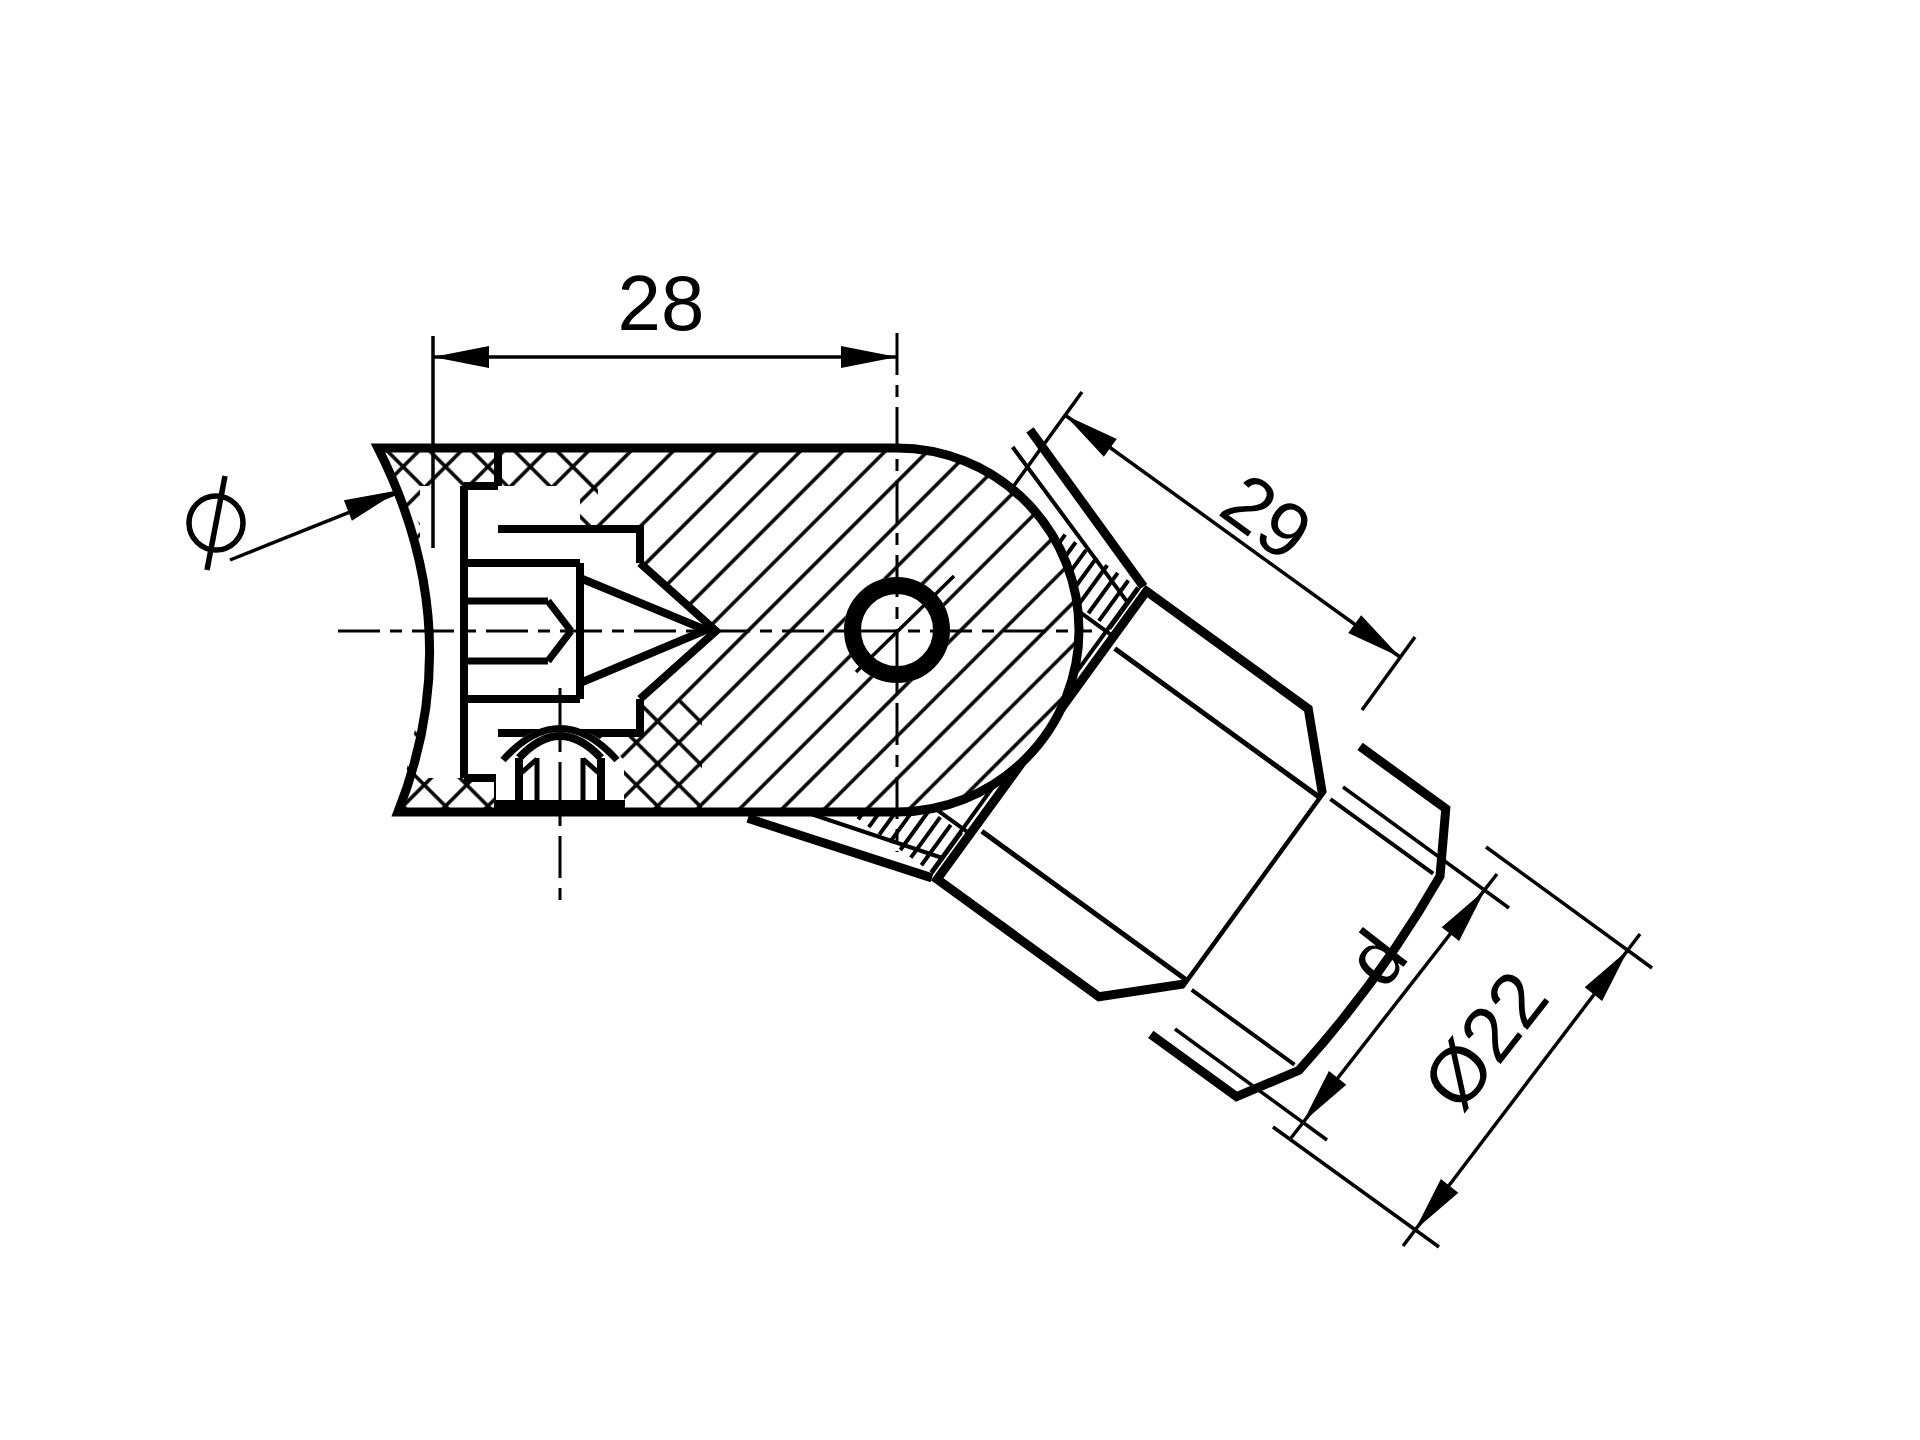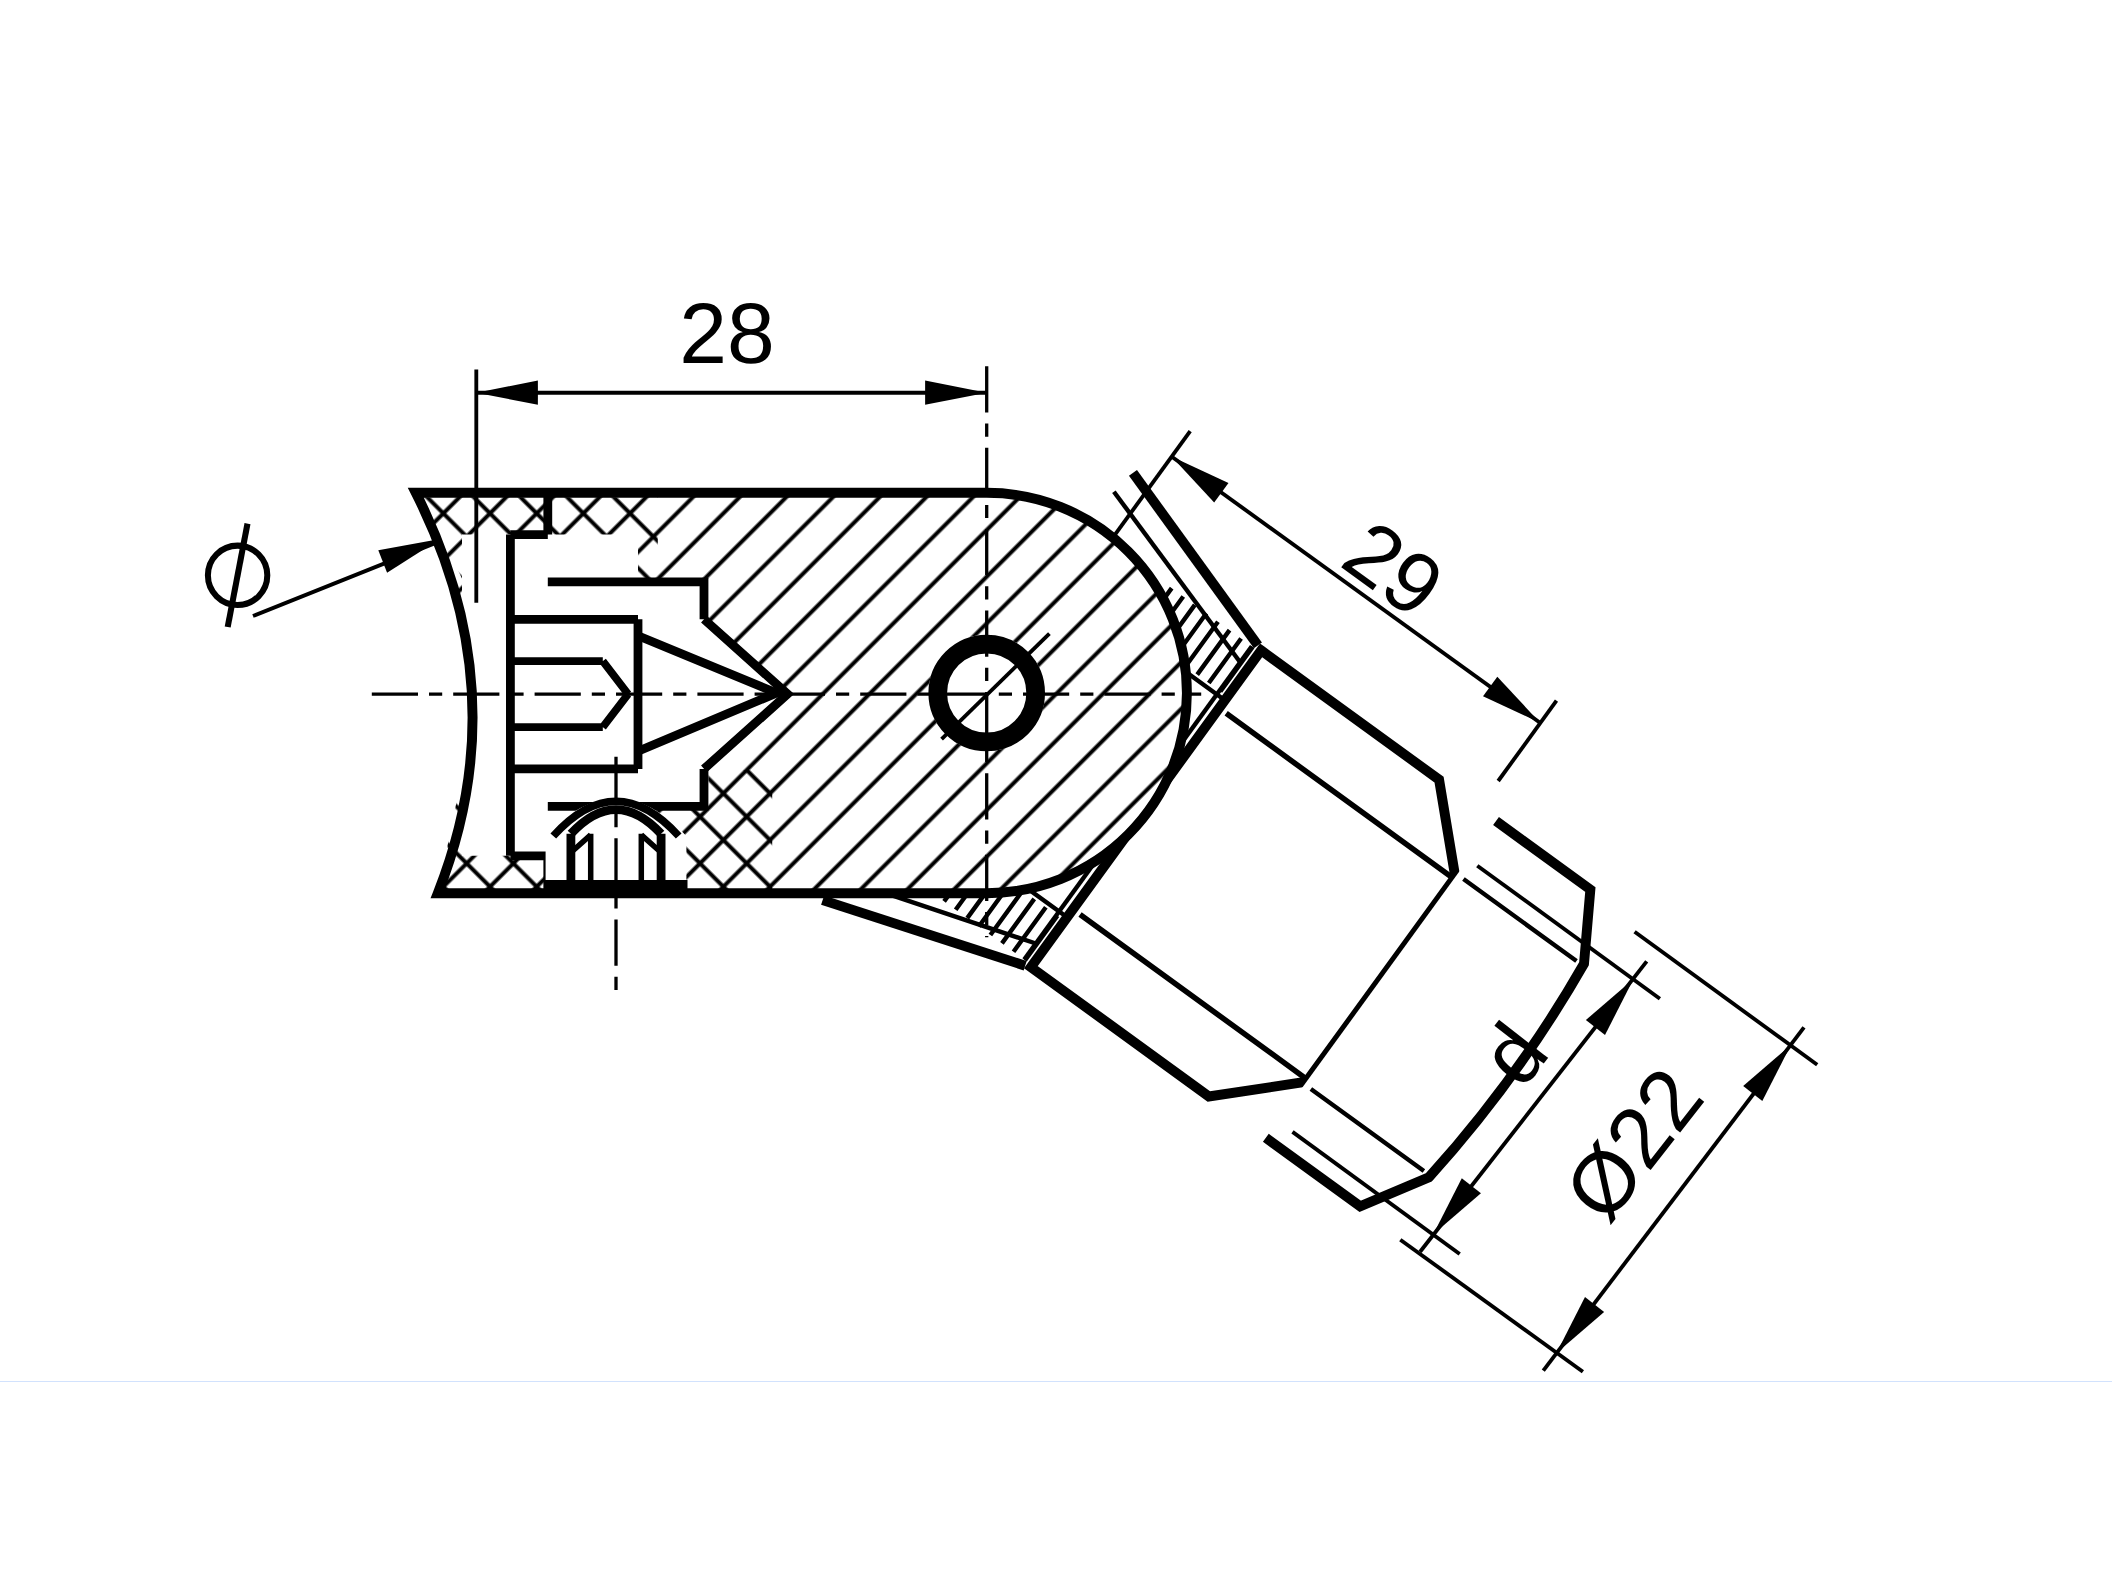--- a/index.html
+++ b/index.html
@@ -5,21 +5,21 @@
   html, body {
     margin: 0;
     padding: 0;
     background: #ffffff;
     font-family: "Liberation Sans", sans-serif;
   }
   .page {
     width: 1920px;
     height: 1256px;
     position: relative;
-    background: #3b82f6;
+    background: #fef9c3;
     overflow: hidden;
   }
   svg { display: block; }
   text.dim {
     font-family: "Liberation Sans", sans-serif;
     font-size: 78px;
     fill: #000000;
   }
 </style>
 </head>

